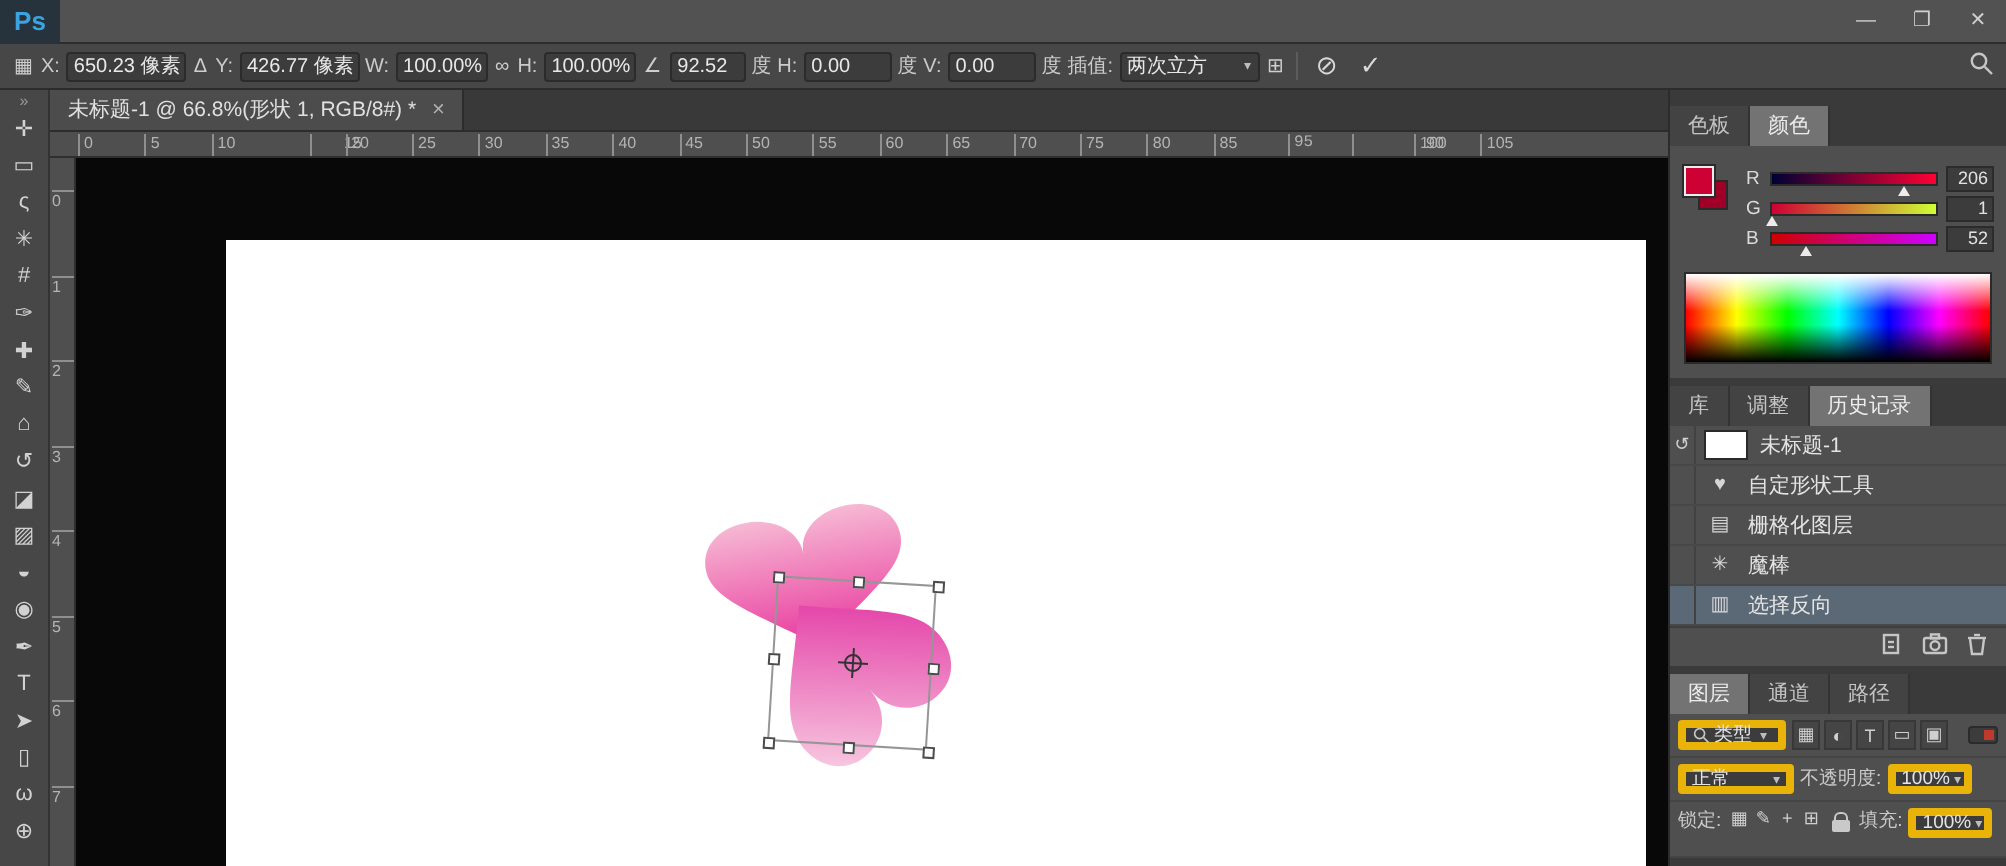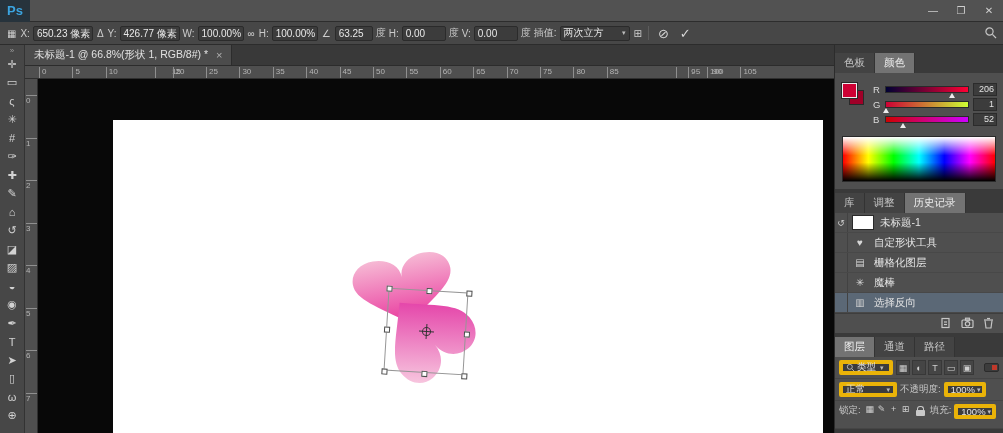--- a/index.html
+++ b/index.html
@@ -127,21 +127,21 @@
   <span class="ob-field w56">650.23 像素</span>
   <span class="ob-icon">Δ</span>
   <span class="ob-lbl">Y:</span>
   <span class="ob-field w56">426.77 像素</span>
   <span class="ob-lbl">W:</span>
   <span class="ob-field w46">100.00%</span>
   <span class="ob-icon">∞</span>
   <span class="ob-lbl">H:</span>
   <span class="ob-field w46">100.00%</span>
   <span class="ob-icon">∠</span>
-  <span class="ob-field w38">63.25</span>
+  <span class="ob-field w38">92.52</span>
   <span class="ob-lbl">度</span>
   <span class="ob-lbl">H:</span>
   <span class="ob-field w32">0.00</span>
   <span class="ob-lbl">度</span>
   <span class="ob-lbl">V:</span>
   <span class="ob-field w32">0.00</span>
   <span class="ob-lbl">度</span>
   <span class="ob-lbl">插值:</span>
   <span class="ob-select">
     <span>两次立方</span>
@@ -207,21 +207,21 @@
         <span class="hr-num" style="left: 314.6px;">45</span>
         <span class="hr-num" style="left: 348px; text-align: right;">50</span>
         <span class="hr-num" style="left: 381.4px;">55</span>
         <span class="hr-num" style="left: 414.8px;">60</span>
         <span class="hr-num" style="left: 448.2px;">65</span>
         <span class="hr-num" style="left: 481.6px;">70</span>
         <span class="hr-num" style="left: 515px;">75</span>
         <span class="hr-num" style="left: 548.4px;">80</span>
         <span class="hr-num" style="left: 581.8px;">85</span>
         <span class="hr-num" style="left: 651px; padding-left: 36px;">90</span>
-        <span class="hr-num" style="left: 663px; font-family: Liberation Mono, monospace;">95</span>
+        <span class="hr-num" style="left: 619px; font-family: Liberation Mono, monospace;">95</span>
         <span class="hr-num" style="left: 682px;">100</span>
         <span class="hr-num" style="left: 715.4px;">105</span>
       </div>
     <div class="canvas-area">
       <div class="vruler" id="vruler">
           <span class="vr-num" style="top: 16px;">0</span>
           <span class="vr-num" style="top: 58.5px;">1</span>
           <span class="vr-num" style="top: 101px;">2</span>
           <span class="vr-num" style="top: 143.5px;">3</span>
           <span class="vr-num" style="top: 186px;">4</span>

